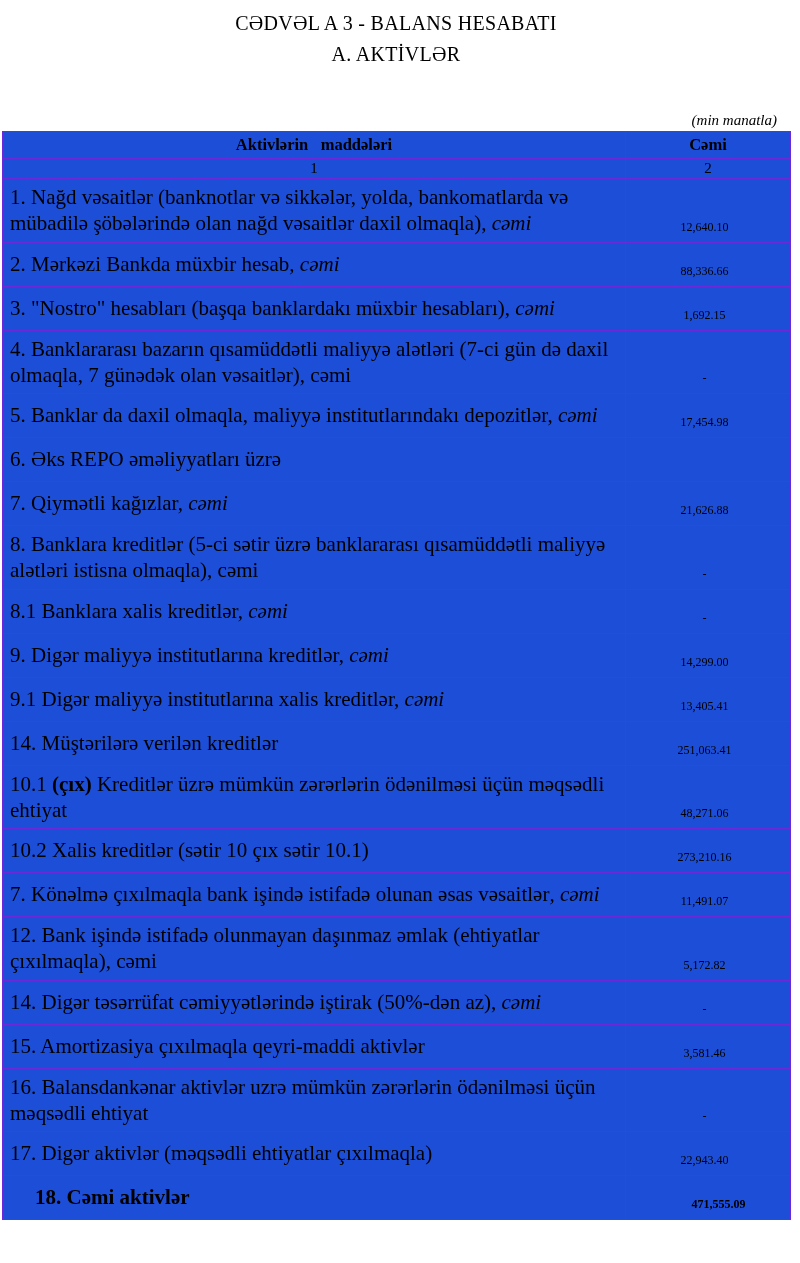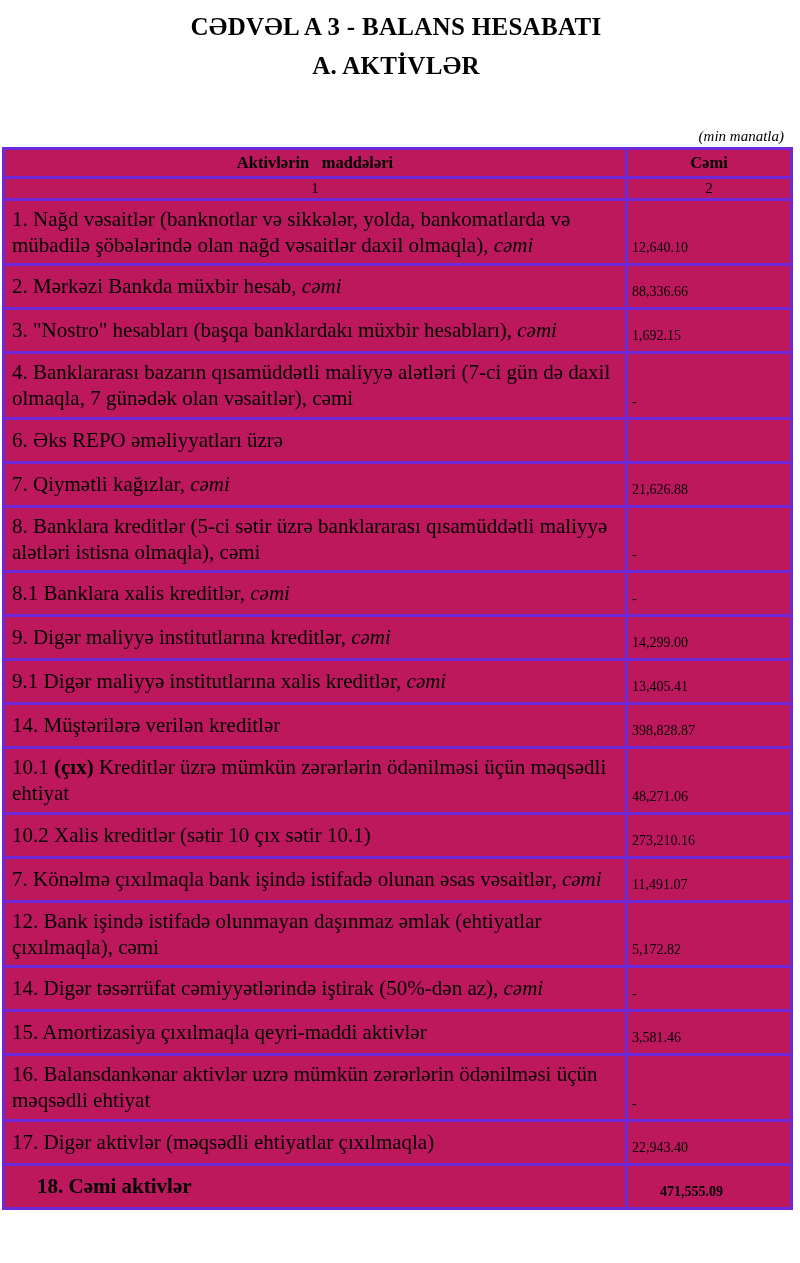--- a/index.html
+++ b/index.html
@@ -16,42 +16,42 @@
     width: 800px;
     min-height: 1263px;
     box-sizing: border-box;
     padding: 6px 10px 40px 2px;
   }
   .title-block {
     text-align: center;
     margin-top: 2px;
   }
   .title-line {
-    font-size: 25px;
-    font-weight: bold;
+    font-size: 20px;
+    font-weight: normal;
     line-height: 1.55;
     letter-spacing: 0.3px;
   }
   .unit-note {
     text-align: right;
     font-style: italic;
     font-size: 15px;
-    margin: 42px 6px 2px 0;
+    margin: 42px 13px 2px 0;
   }
   table.balance {
     border-collapse: collapse;
     width: 788px;
     table-layout: fixed;
   }
   table.balance col.c1 { width: 623px; }
   table.balance col.c2 { width: 165px; }
   table.balance th,
   table.balance td {
-    border: 3px solid #6d28d9;
-    background: #be185d;
+    border: 1px solid #6d28d9;
+    background: #1d4ed8;
     box-sizing: border-box;
   }
   th.head-label {
     font-size: 16.5px;
     font-weight: bold;
     text-align: center;
     padding: 3px 4px;
     white-space: pre-wrap;
   }
   th.head-total {
@@ -68,22 +68,22 @@
     height: 20px;
   }
   td.label-cell {
     font-size: 21px;
     line-height: 1.25;
     vertical-align: middle;
     padding: 5px 8px 5px 7px;
     height: 44px;
   }
   td.value-cell {
-    font-size: 14px;
-    text-align: left;
+    font-size: 12px;
+    text-align: center;
     vertical-align: bottom;
     padding: 2px 11px 7px 4px;
     margin-top: 19px;
   }
   tr.bold-row td.label-cell,
   tr.bold-row td.value-cell {
     font-weight: bold;
     padding-left: 32px;
   }
   .italic { font-style: italic; }
@@ -127,20 +127,24 @@
         </tr>
         <tr>
           <td class="label-cell"><span>3. "Nostro" hesabları (başqa banklardakı müxbir hesabları), </span><span class="italic">cəmi</span></td>
           <td class="value-cell">1,692.15</td>
         </tr>
         <tr>
           <td class="label-cell"><span>4. Banklararası bazarın qısamüddətli maliyyə alətləri (7-ci gün də daxil olmaqla, 7 günədək olan vəsaitlər), cəmi</span></td>
           <td class="value-cell">-</td>
         </tr>
         <tr>
+          <td class="label-cell"><span>5. Banklar da daxil olmaqla, maliyyə institutlarındakı depozitlər, </span><span class="italic">cəmi</span></td>
+          <td class="value-cell">17,454.98</td>
+        </tr>
+        <tr>
           <td class="label-cell"><span>6. Əks REPO əməliyyatları üzrə</span></td>
           <td class="value-cell"></td>
         </tr>
         <tr>
           <td class="label-cell"><span>7. Qiymətli kağızlar, </span><span class="italic">cəmi</span></td>
           <td class="value-cell">21,626.88</td>
         </tr>
         <tr>
           <td class="label-cell"><span>8. Banklara kreditlər (5-ci sətir üzrə banklararası qısamüddətli maliyyə alətləri istisna olmaqla), cəmi</span></td>
           <td class="value-cell">-</td>
@@ -152,21 +156,21 @@
         <tr>
           <td class="label-cell"><span>9. Digər maliyyə institutlarına kreditlər, </span><span class="italic">cəmi</span></td>
           <td class="value-cell">14,299.00</td>
         </tr>
         <tr>
           <td class="label-cell"><span>9.1 Digər maliyyə institutlarına xalis kreditlər, </span><span class="italic">cəmi</span></td>
           <td class="value-cell">13,405.41</td>
         </tr>
         <tr>
           <td class="label-cell"><span>14. Müştərilərə verilən kreditlər</span></td>
-          <td class="value-cell">398,828.87</td>
+          <td class="value-cell">251,063.41</td>
         </tr>
         <tr>
           <td class="label-cell"><span>10.1 </span><span class="bold">(çıx)</span><span> Kreditlər üzrə mümkün zərərlərin ödənilməsi üçün məqsədli ehtiyat</span></td>
           <td class="value-cell">48,271.06</td>
         </tr>
         <tr>
           <td class="label-cell"><span>10.2 Xalis kreditlər (sətir 10 çıx sətir 10.1)</span></td>
           <td class="value-cell">273,210.16</td>
         </tr>
         <tr>

